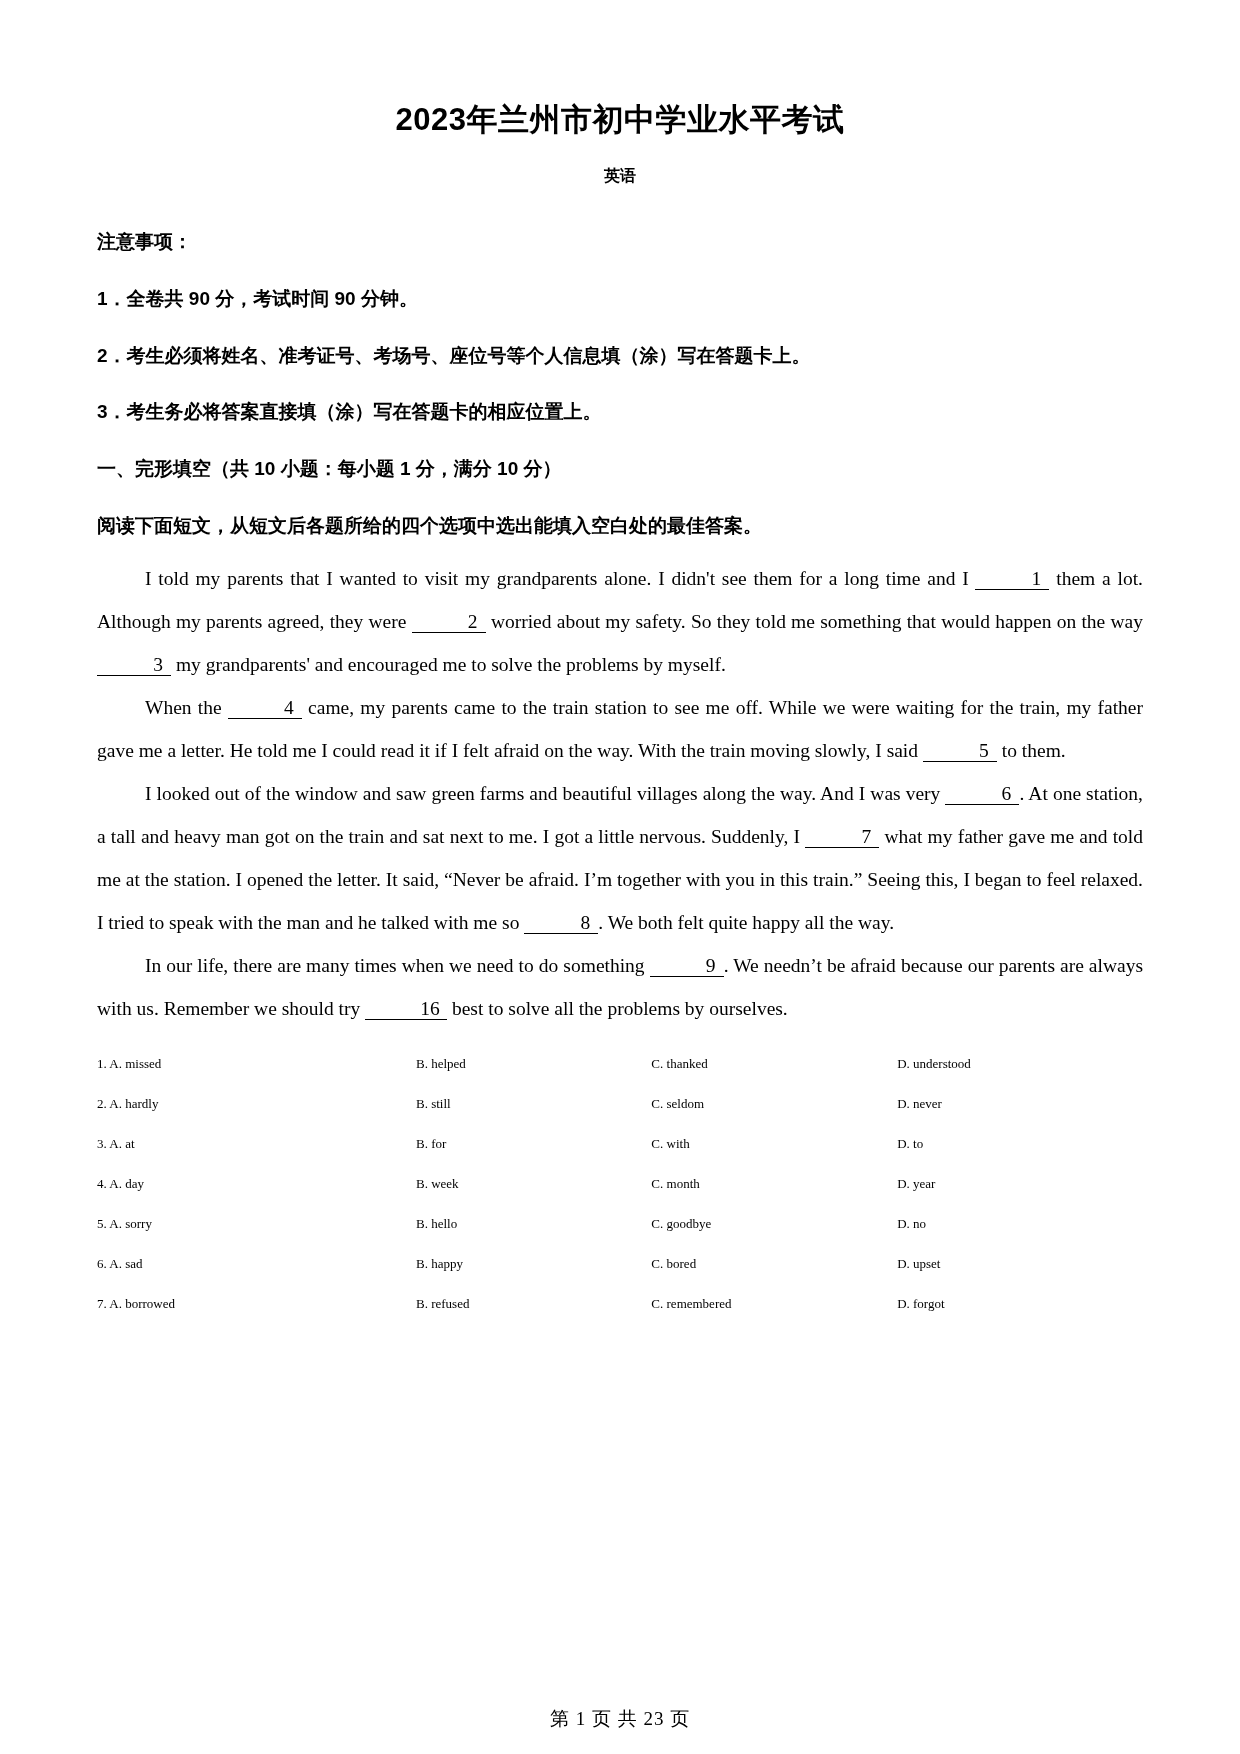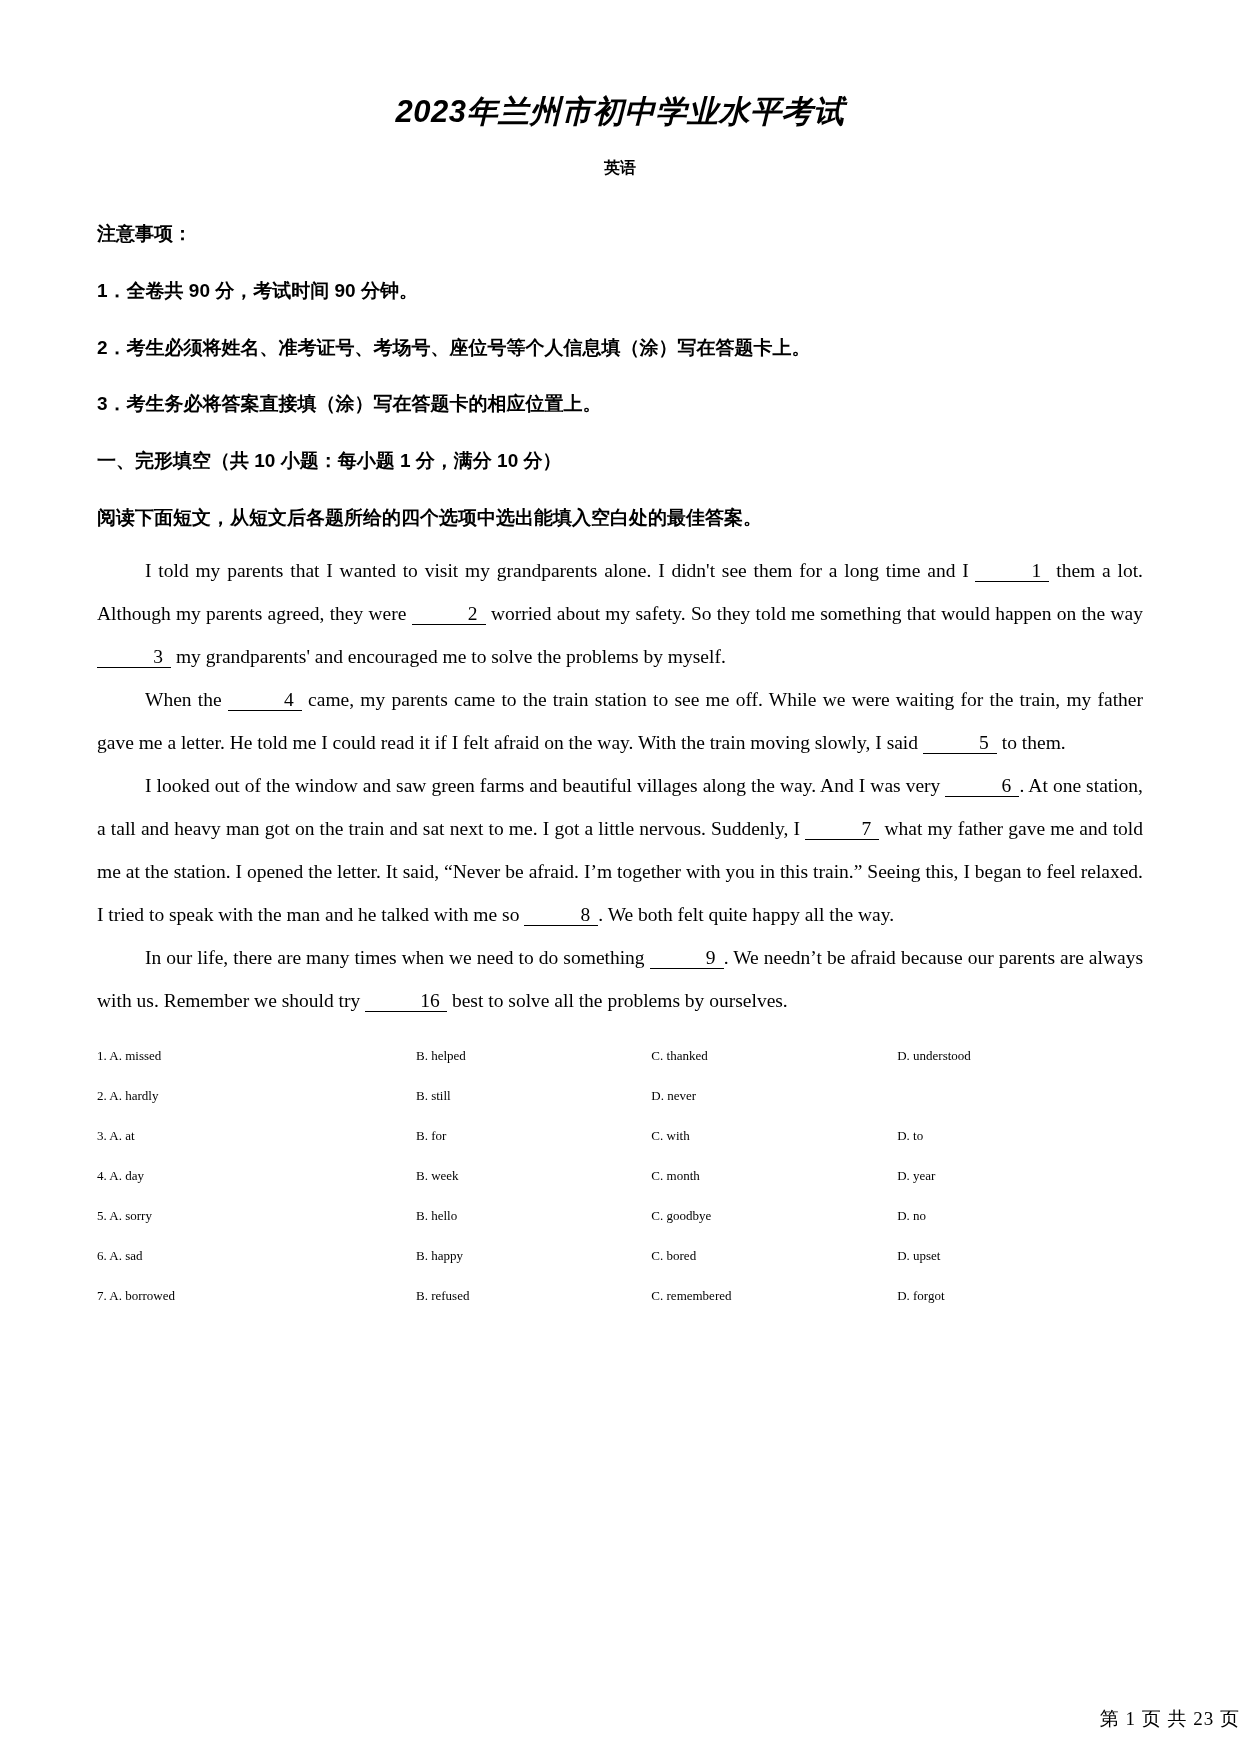--- a/index.html
+++ b/index.html
@@ -29,22 +29,21 @@
   }
 
   
   .doc-title {
     text-align: center;
     font-family: "Liberation Sans", "DejaVu Sans", sans-serif;
     font-weight: bold;
     font-size: 31px;
     letter-spacing: 0.5px;
     line-height: 1.3;
-    margin: 0 0 26px 0;
-    font-style: italic;
+    margin: 8px 0 26px 0;
   }
   .doc-subtitle {
     text-align: center;
     font-family: Liberation Sans, sans-serif;
     font-weight: bold;
     font-size: 16px;
     line-height: 1.3;
     margin: 0 0 42px 0;
   }
 
@@ -113,21 +112,21 @@
   .opt-cell.c-b { flex: 0 0 22.5%; }
   .opt-cell.c-c { flex: 0 0 23.5%; }
   .opt-cell.c-d { flex: 0 0 23.5%; }
 
   
   .footer {
     position: absolute;
     left: 0;
     right: 0;
     bottom: 22px;
-    text-align: right;
+    text-align: center;
     font-family: "Liberation Serif", "DejaVu Serif", serif;
     font-size: 19px;
     letter-spacing: 1px;
   }
 </style>
 </head>
 <body>
 
 <div class="page">
   <div class="content">
@@ -170,20 +169,21 @@
       <div class="opt-row">
         <div class="opt-cell c-a"><span>1.</span> <span>A. missed</span></div>
         <div class="opt-cell c-b">B. helped</div>
         <div class="opt-cell c-c">C. thanked</div>
         <div class="opt-cell c-d">D. understood</div>
       </div>
 
       <div class="opt-row">
         <div class="opt-cell c-a"><span>2.</span> <span>A. hardly</span></div>
         <div class="opt-cell c-b">B. still</div>
+        <div class="opt-cell c-c">C. seldom</div>
         <div class="opt-cell c-d">D. never</div>
       </div>
 
       <div class="opt-row">
         <div class="opt-cell c-a"><span>3.</span> <span>A. at</span></div>
         <div class="opt-cell c-b">B. for</div>
         <div class="opt-cell c-c">C. with</div>
         <div class="opt-cell c-d">D. to</div>
       </div>
 

